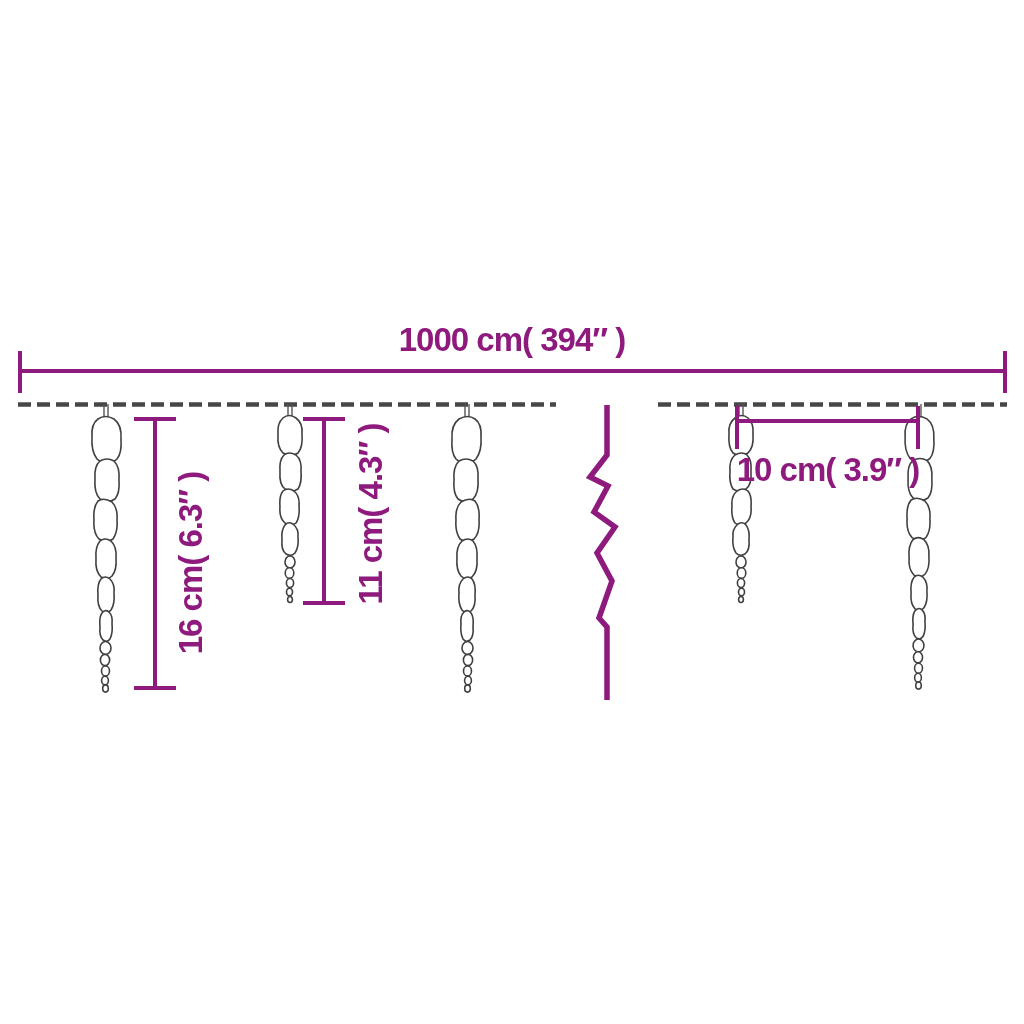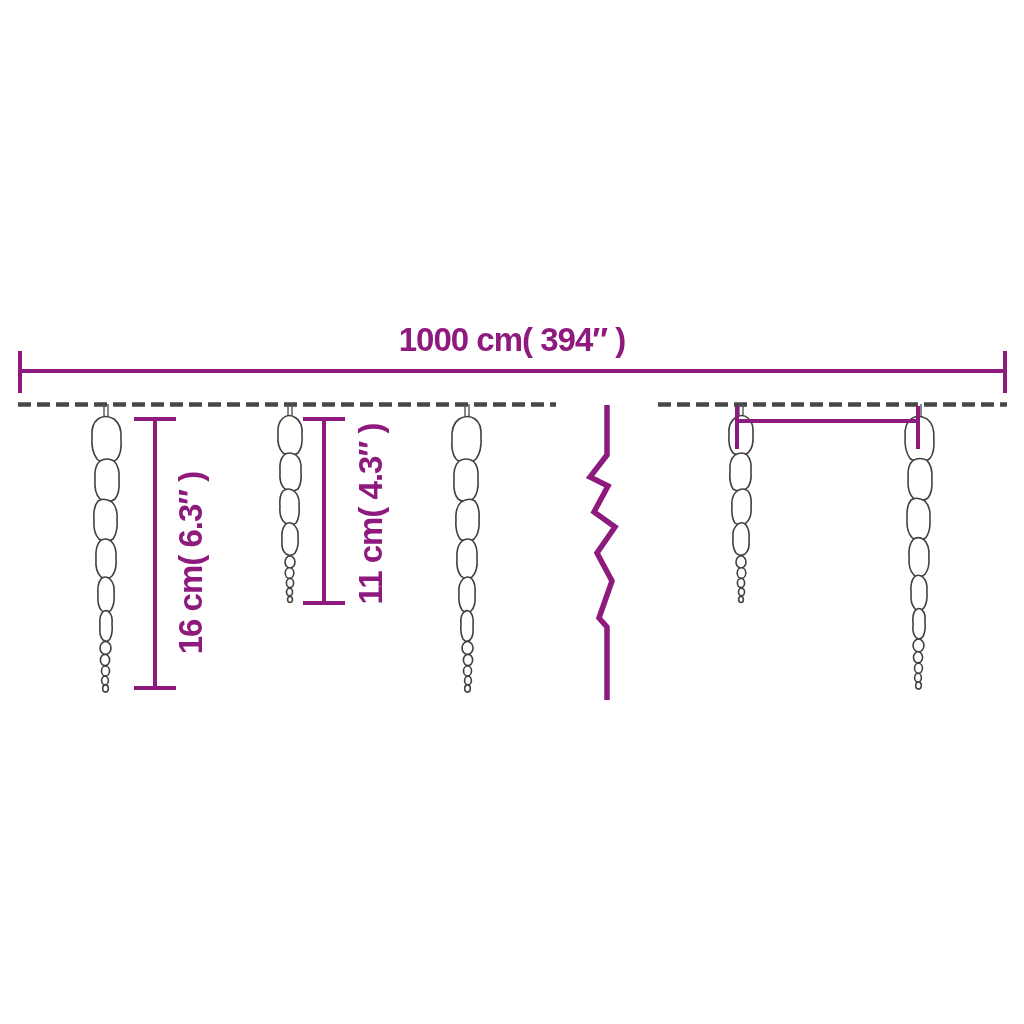--- a/index.html
+++ b/index.html
@@ -109,14 +109,15 @@
   <div class="dim-label rot" style="left:191px;top:563px">16 cm( 6.3″ )</div>
 
   <div class="dim vline" style="left:322px;top:419px;height:186px"></div>
   <div class="dim hcap" style="left:303px;top:417px"></div>
   <div class="dim hcap" style="left:303px;top:601px"></div>
   <div class="dim-label rot" style="left:371px;top:514px">11 cm( 4.3″ )</div>
 
   <div class="dim hline" style="left:737px;top:419px;width:183px"></div>
   <div class="dim vcap" style="left:735px;top:406px;height:43px"></div>
   <div class="dim vcap" style="left:916px;top:406px;height:43px"></div>
+  <div class="dim-label ctr" style="left:828px;top:470px">10 cm( 3.9″ )</div>
 
 </div>
 
 </body></html>

